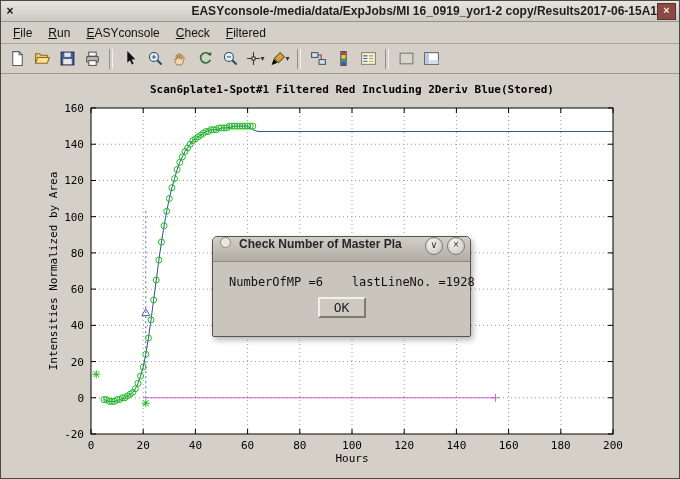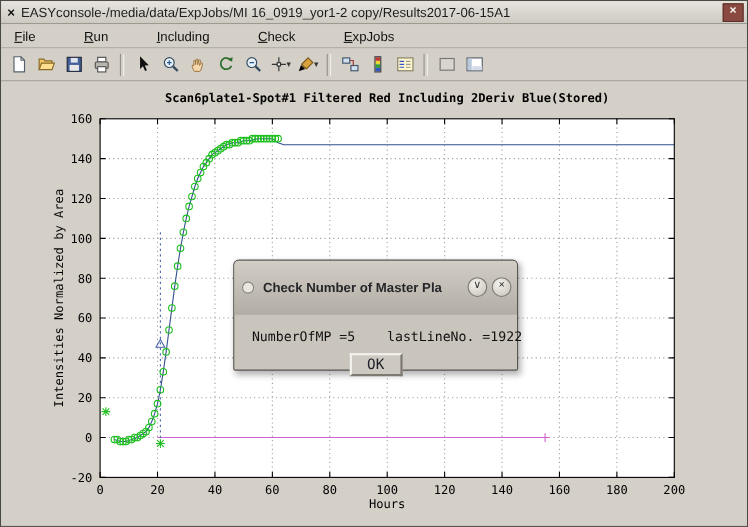--- a/index.html
+++ b/index.html
@@ -5,48 +5,48 @@
   html,body{margin:0;padding:0;}
   body{
     width:680px;height:479px;position:relative;overflow:hidden;
     background:#d4d0c8;border:1px solid #4a4a44;box-sizing:border-box;
     font-family:"Liberation Sans",sans-serif;
   }
   
   .titlebar{height:20px;display:flex;align-items:center;
     background:linear-gradient(#e6e4dd,#cdcac2);border-bottom:1px solid #96938b;}
   .tb-x-left{width:18px;text-align:center;font-weight:bold;font-size:12px;color:#111;cursor:default;}
-  .tb-title{flex:1;text-align:left;font-weight:normal;font-size:12px;color:#1d1d1d;
+  .tb-title{flex:1;text-align:right;font-weight:bold;font-size:12px;color:#1d1d1d;
     white-space:nowrap;overflow:hidden;}
   .tb-close{width:17px;height:15px;margin-right:3px;background:#8a4a42;border:1px solid #5e302b;
     color:#f4efe8;font-size:11px;line-height:13px;text-align:center;font-weight:bold;}
   
   .menubar{height:21px;display:flex;align-items:center;padding-left:4px;
-    background:#d4d0c8;border-bottom:1px solid #a7a49c;gap:28px;}
+    background:#d4d0c8;border-bottom:1px solid #a7a49c;}
   .menu-item{display:inline-block;padding:2px 8px;font-size:12px;color:#111;cursor:default;}
   .menu-item::first-letter{text-decoration:underline;}
   
   .toolbar{height:29px;display:flex;align-items:center;padding:0 4px;gap:1px;
     background:#d4d0c8;border-bottom:1px solid #9a978f;}
   .tool-btn{width:24px;height:24px;display:flex;align-items:center;justify-content:center;
     background:transparent;border:1px solid transparent;padding:0;position:relative;}
   .tool-btn svg{display:block;}
   .tool-sep{width:2px;height:20px;border-left:1px solid #928f87;border-right:1px solid #f2f0ea;margin:0 4px;}
   .dd{font-size:8px;color:#333;margin-left:-2px;}
   
   .content{position:relative;height:404px;background:#d4d0c8;}
   .content svg{display:block;}
   .tick{font:11px "DejaVu Sans Mono",monospace;fill:#000;}
   .ctitle{font:bold 11px "DejaVu Sans Mono",monospace;fill:#000;}
   .alabel{font:11px "DejaVu Sans Mono",monospace;fill:#000;}
   
   .dialog{position:absolute;left:211px;top:162px;width:257px;height:99px;
     background:#c9c5bd;border:1px solid #57554f;border-radius:5px 5px 2px 2px;
     box-shadow:2px 3px 6px rgba(0,0,0,0.3);z-index:10;}
-  .dlg-titlebar{height:24px;display:flex;align-items:center;padding:12px 5px;
+  .dlg-titlebar{height:24px;display:flex;align-items:flex-start;padding:0 5px;
     background:linear-gradient(#d2cec6,#b2aea6);border-bottom:1px solid #8e8a82;
     border-radius:4px 4px 0 0;}
   .dlg-icon{width:9px;height:9px;border-radius:50%;border:1px solid #8a867e;
     background:#e9e6de;margin:0 8px 0 2px;flex:none;}
   .dlg-title{flex:1;font-size:12px;font-weight:bold;color:#26262a;white-space:nowrap;overflow:hidden;}
   .dlg-btn{width:16px;height:16px;flex:none;border-radius:50%;border:1px solid #7d7a72;
     background:radial-gradient(circle at 35% 30%,#f4f2ec,#c6c2ba);
     font-size:10px;line-height:14px;text-align:center;color:#333;margin-left:4px;cursor:default;}
   .dlg-body{padding:13px 16px 0;}
   .dlg-message{font-family:"DejaVu Sans Mono",monospace;font-size:12px;color:#101010;white-space:pre;}
@@ -60,23 +60,23 @@
 
 <div class="titlebar">
   <span class="tb-x-left">×</span>
   <div class="tb-title">EASYconsole-/media/data/ExpJobs/MI 16_0919_yor1-2 copy/Results2017-06-15A1</div>
   <div class="tb-close">×</div>
 </div>
 
 <div class="menubar">
   <span class="menu-item">File</span>
   <span class="menu-item">Run</span>
-  <span class="menu-item">Including</span>
+  <span class="menu-item">EASYconsole</span>
   <span class="menu-item">Check</span>
-  <span class="menu-item">ExpJobs</span>
+  <span class="menu-item">Filtered</span>
 </div>
 
 <div class="toolbar">
   <button class="tool-btn">
       <svg width="17" height="17" viewBox="0 0 16 16">
         <path d="M3.5 1.5h6l3 3v10h-9z" fill="#ffffff" stroke="#55606a"></path>
         <path d="M9.5 1.5v3h3" fill="none" stroke="#55606a"></path>
       </svg>
     </button>
   <button class="tool-btn">
@@ -345,17 +345,17 @@
     </svg>
 
   <div class="dialog">
     <div class="dlg-titlebar">
       <span class="dlg-icon"></span>
       <span class="dlg-title">Check Number of Master Pla</span>
       <span class="dlg-btn">∨</span>
       <span class="dlg-btn">×</span>
     </div>
     <div class="dlg-body">
-      <div class="dlg-message">NumberOfMP =5    lastLineNo. =1922</div>
+      <div class="dlg-message">NumberOfMP =6    lastLineNo. =1928</div>
       <button class="dlg-ok">OK</button>
     </div>
   </div>
 </div>
 
 </body></html>

